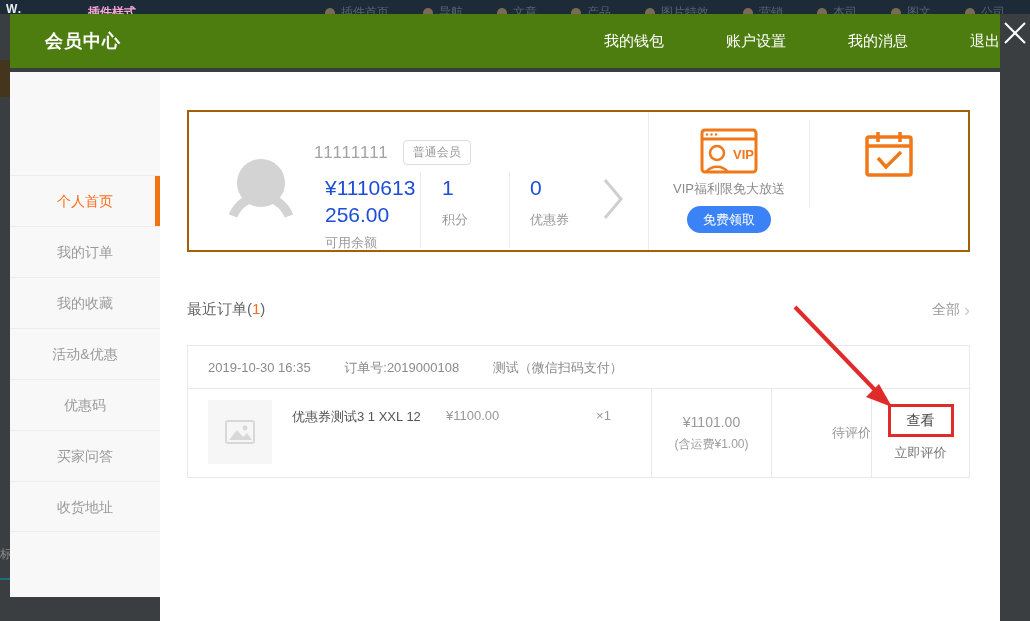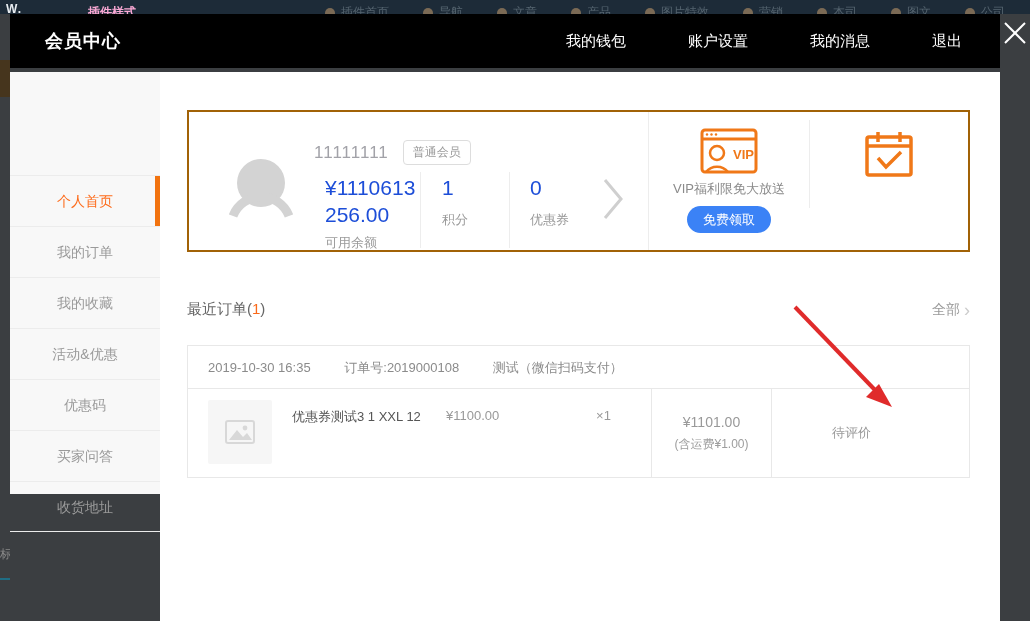--- a/index.html
+++ b/index.html
@@ -31,34 +31,34 @@
     content:""; width:10px; height:10px; border-radius:50%;
     background:#7b6a55; margin-right:6px; display:inline-block;
   }
   .left-strip-brown { position:absolute; left:0; top:60px; width:10px; height:37px; background:#46351d; }
   .left-strip-text  { position:absolute; left:0; top:546px; width:10px; overflow:hidden; color:#8a8a8a; font-size:12px; }
   .left-strip-line  { position:absolute; left:0; top:578px; width:10px; height:2px; background:#1f6d84; }
 
   
   .modal-header {
     position:absolute; left:10px; top:14px; width:990px; height:54px;
-    background:#000000; color:#fff;
+    background:#4d7c0f; color:#fff;
     display:flex; align-items:center;
   }
   .modal-title { font-size:18px; font-weight:bold; margin-left:35px; letter-spacing:1px; }
-  .modal-nav { margin-left:auto; display:flex; align-items:flex-start; padding-right:38px; }
+  .modal-nav { margin-left:auto; display:flex; align-items:flex-start; }
   .modal-nav .nav-item { font-size:15px; margin-left:62px; cursor:pointer; }
 
   .close-btn {
     position:absolute; left:1001px; top:19px; width:28px; height:28px; cursor:pointer;
   }
 
   
   .sidebar {
-    position:absolute; left:10px; top:72px; width:150px; height:422px;
+    position:absolute; left:10px; top:72px; width:150px; height:525px;
     background:#f8f8f8;
   }
   .sidebar-spacer { height:103px; }
   .side-item {
     position:relative; height:51px; line-height:51px; text-align:center;
     font-size:14px; color:#9a9a9a; border-top:1px solid #ececec; cursor:pointer;
   }
   .side-item:last-child { border-bottom:1px solid #ececec; }
   .side-item.active { color:#fd6c1c; }
   .side-item.active::after {
@@ -312,20 +312,26 @@
         <div class="prod-price">¥1100.00</div>
         <div class="prod-qty">×1</div>
       </div>
       <div class="cell cell-total">
         <div class="total-amount">¥1101.00</div>
         <div class="total-ship">(含运费¥1.00)</div>
       </div>
       <div class="cell cell-status">
         <span>待评价</span>
       </div>
+      <div class="cell cell-action">
+        <div class="view-wrap">
+          <span class="view-link">查看</span>
+        </div>
+        <div class="review-link">立即评价</div>
+      </div>
     </div>
   </div>
 </div>
 
 <svg class="anno-arrow" width="140" height="130" viewBox="0 0 140 130">
   <line x1="25" y1="14" x2="105" y2="97" stroke="#e02b2b" stroke-width="4"></line>
   <polygon points="122,114 96,104 109,91" fill="#e02b2b"></polygon>
 </svg>
 
 </body></html>

